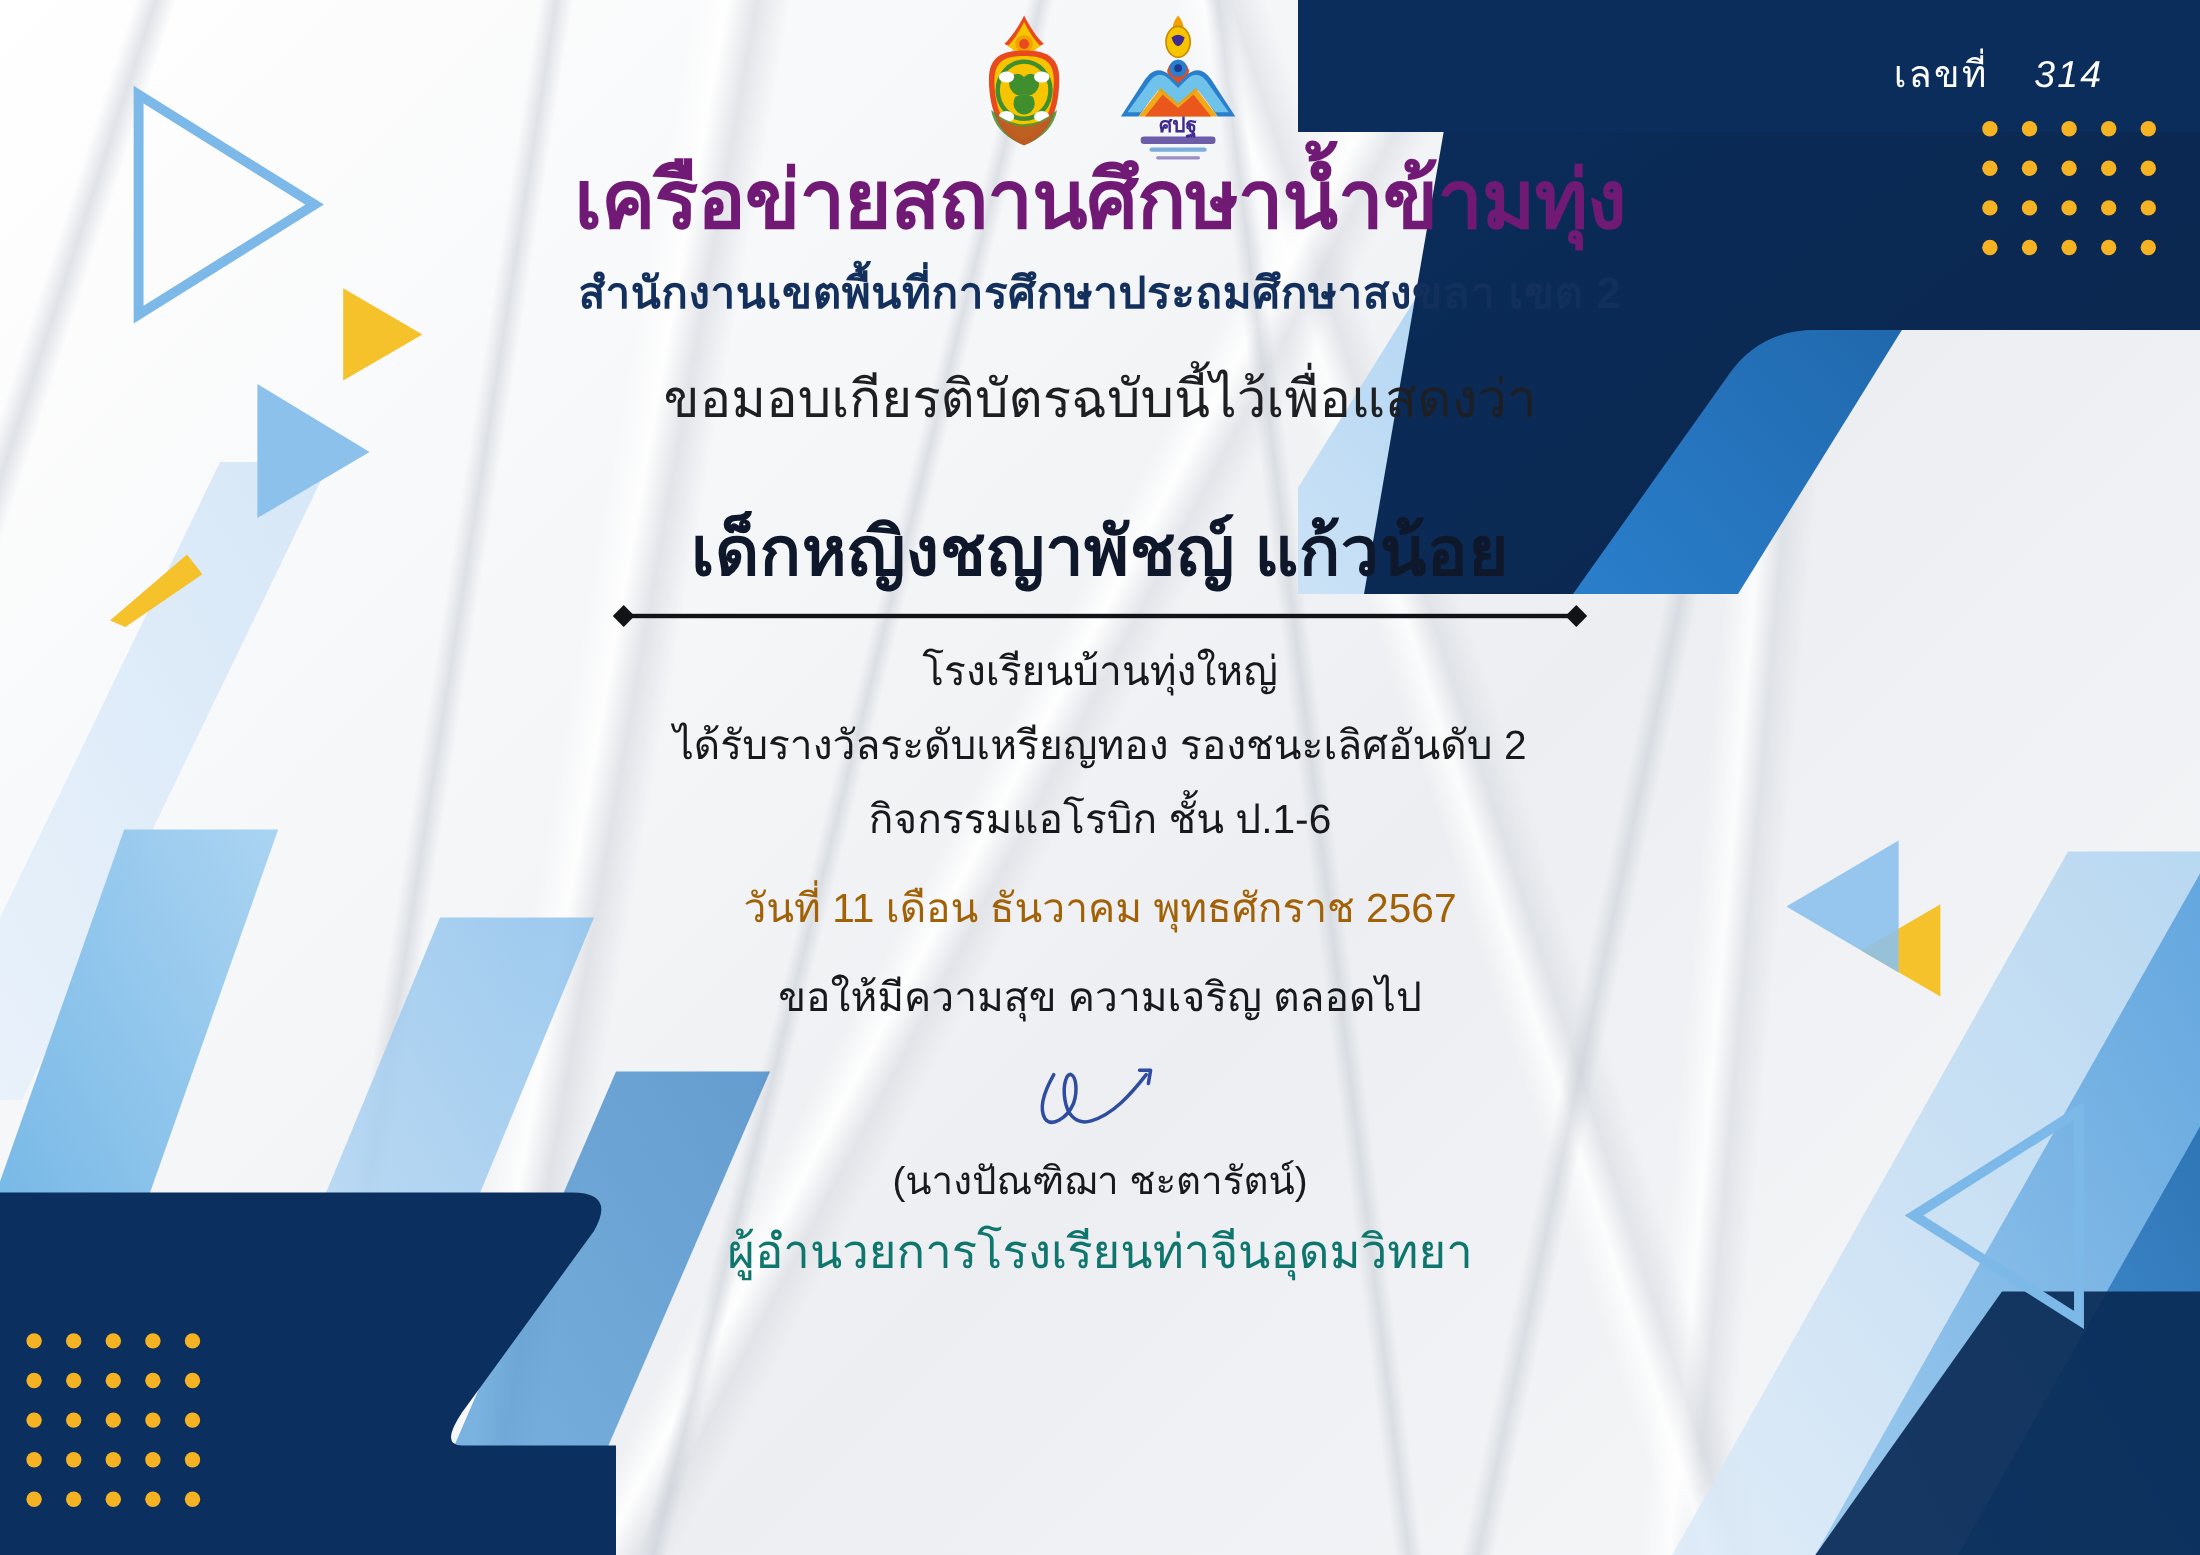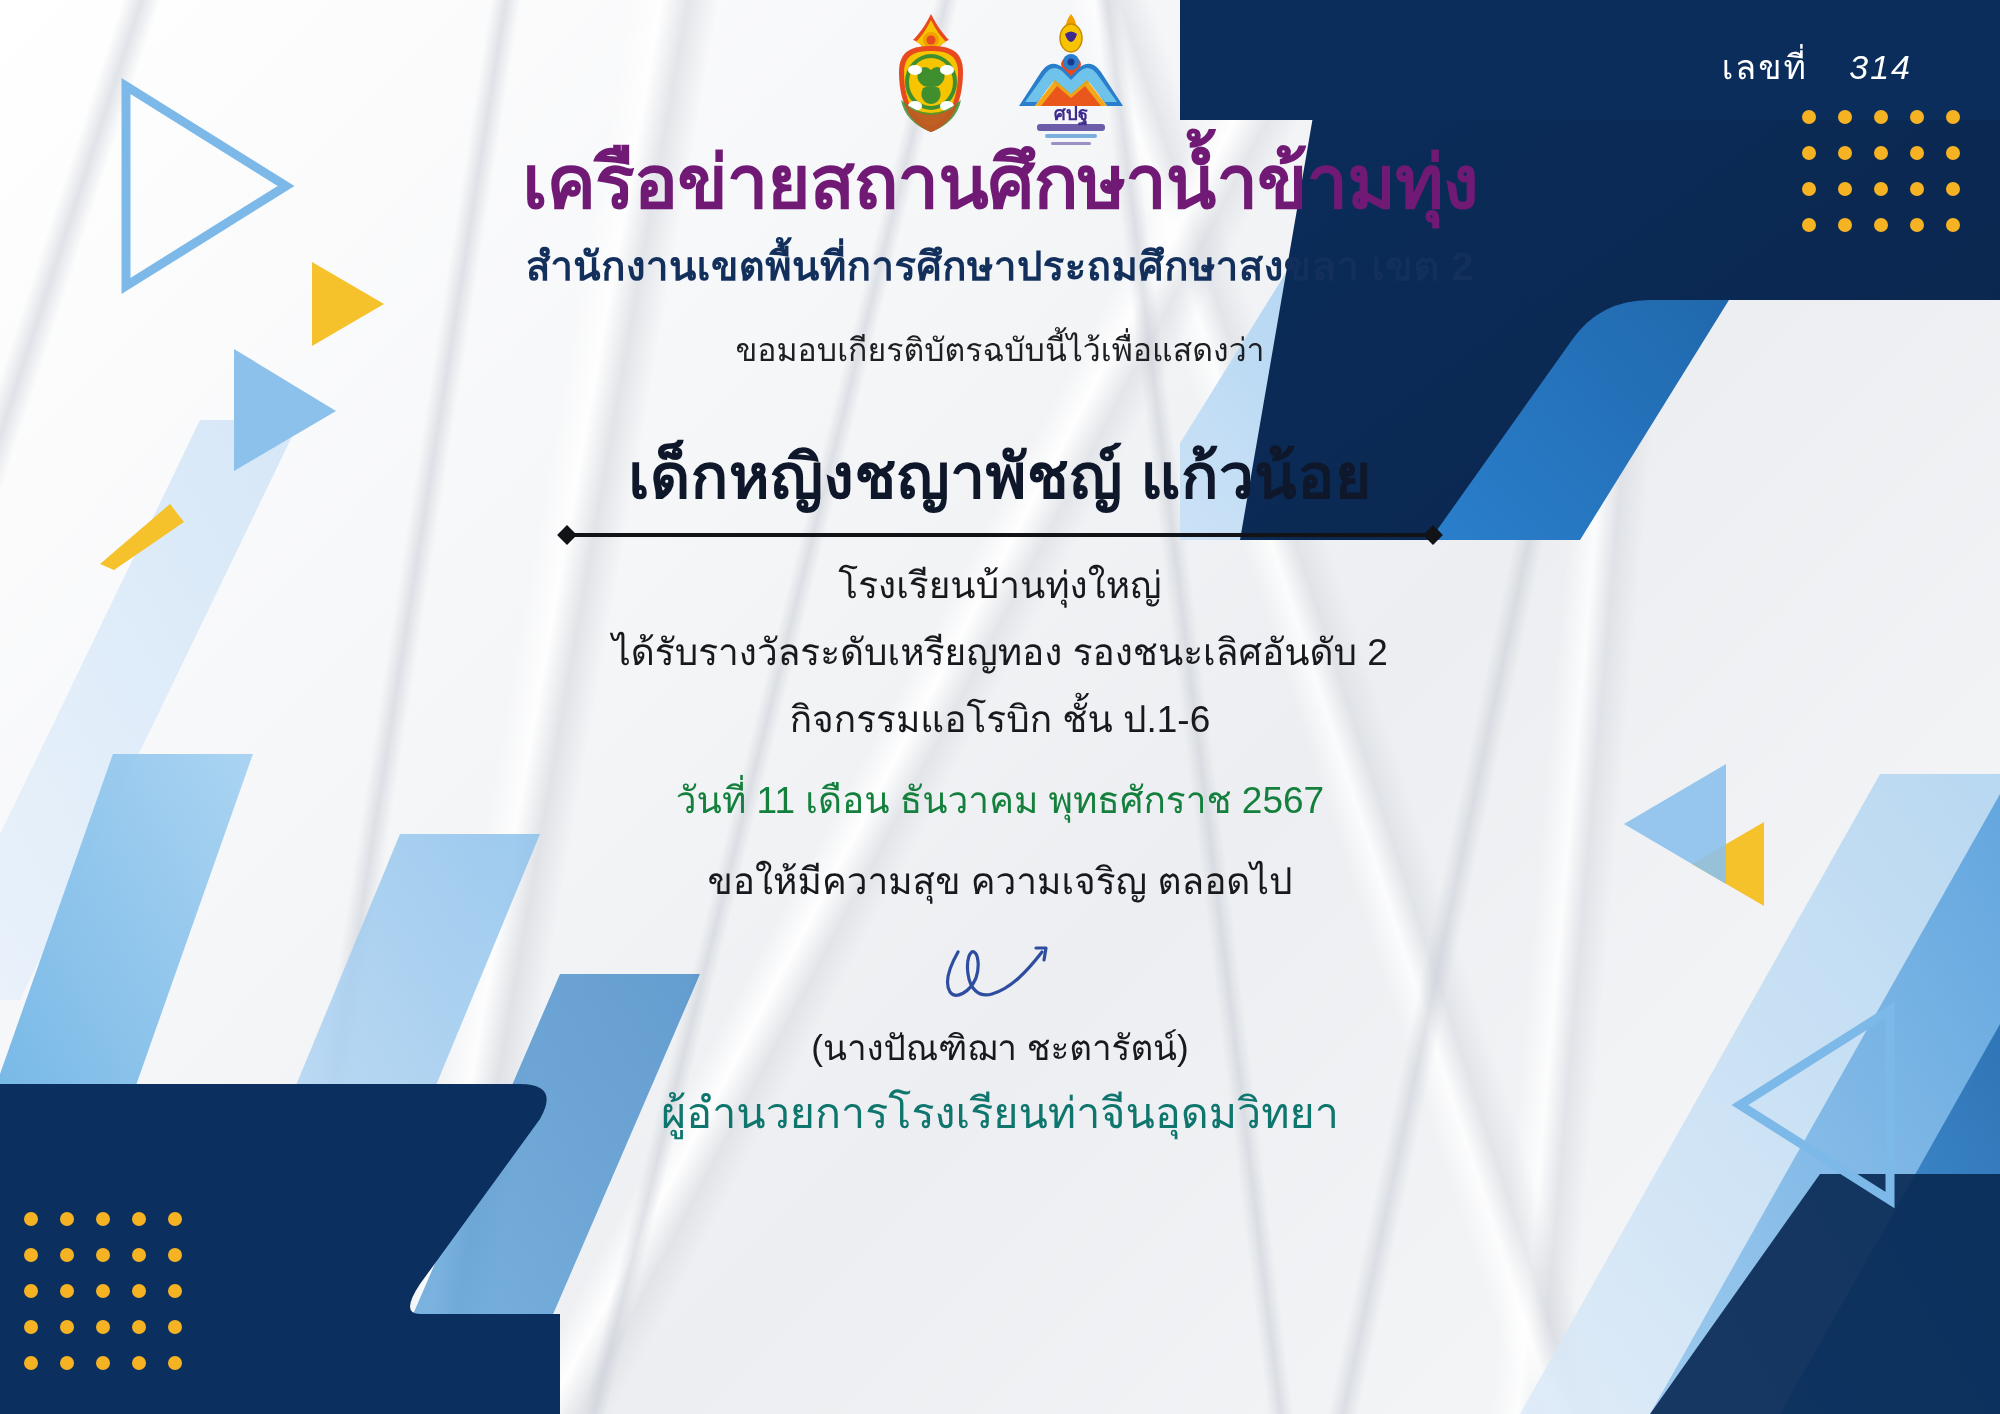--- a/index.html
+++ b/index.html
@@ -31,32 +31,32 @@
 
   
   .content{position:absolute;inset:0;z-index:40;display:flex;flex-direction:column;align-items:center;border-radius:21px;}
   .logos{margin-top:10px;display:flex;gap:22px;align-items:flex-start;justify-content:center;}
   .seal-wrap{width:118px;height:138px;position:relative;}
   .doc-no{position:absolute;top:40px;right:88px;color:#ffffff;font-size:34px;letter-spacing:2px;z-index:60;}
   .doc-no .num{margin-left:30px;font-style:italic;}
 
   h1.title{margin:2px 0 0;font-size:74px;font-weight:700;color:#701a75;letter-spacing:-1px;line-height:1.05;font-family:Liberation Mono, monospace;}
   .subtitle{margin-top:6px;font-size:40px;font-weight:600;color:#13305c;letter-spacing:.5px;}
-  .grant{margin-top:26px;font-size:32px;color:#1d1f23;}
+  .grant{margin-top:26px;font-size:48px;color:#1d1f23;}
 
   .recipient{margin-top:52px;font-size:62px;font-weight:700;color:#0f172a;letter-spacing:.5px;}
   .rule{margin-top:4px;width:880px;height:12px;position:relative;}
   .rule .bar{position:absolute;left:14px;right:14px;top:4px;height:4px;background:#111317;}
   .rule .dia{position:absolute;top:-1px;width:14px;height:14px;background:#111317;transform:rotate(45deg);}
   .rule .dia.l{left:0;} .rule .dia.r{right:0;}
 
   .line{margin-top:14px;font-size:37px;color:#17191d;}
   .line.small{margin-top:8px;}
   .event{margin-top:26px;font-size:40px;font-weight:700;color:#123057;letter-spacing:0;}
-  .date{margin-top:22px;font-size:37px;color:#15803d;}
+  .date{margin-top:22px;font-size:37px;color:#a16207;}
   .wish{margin-top:22px;font-size:37px;color:#17191d;}
 
   .sig{margin-top:16px;height:92px;display:flex;align-items:center;justify-content:center;}
   .signer{margin-top:2px;font-size:35px;color:#17191d;}
   .role{margin-top:4px;font-size:43px;color:#0f766e;}
   .role2{margin-top:2px;font-size:35px;color:#17191d;}
 </style>
 </head>
 <body>
 

